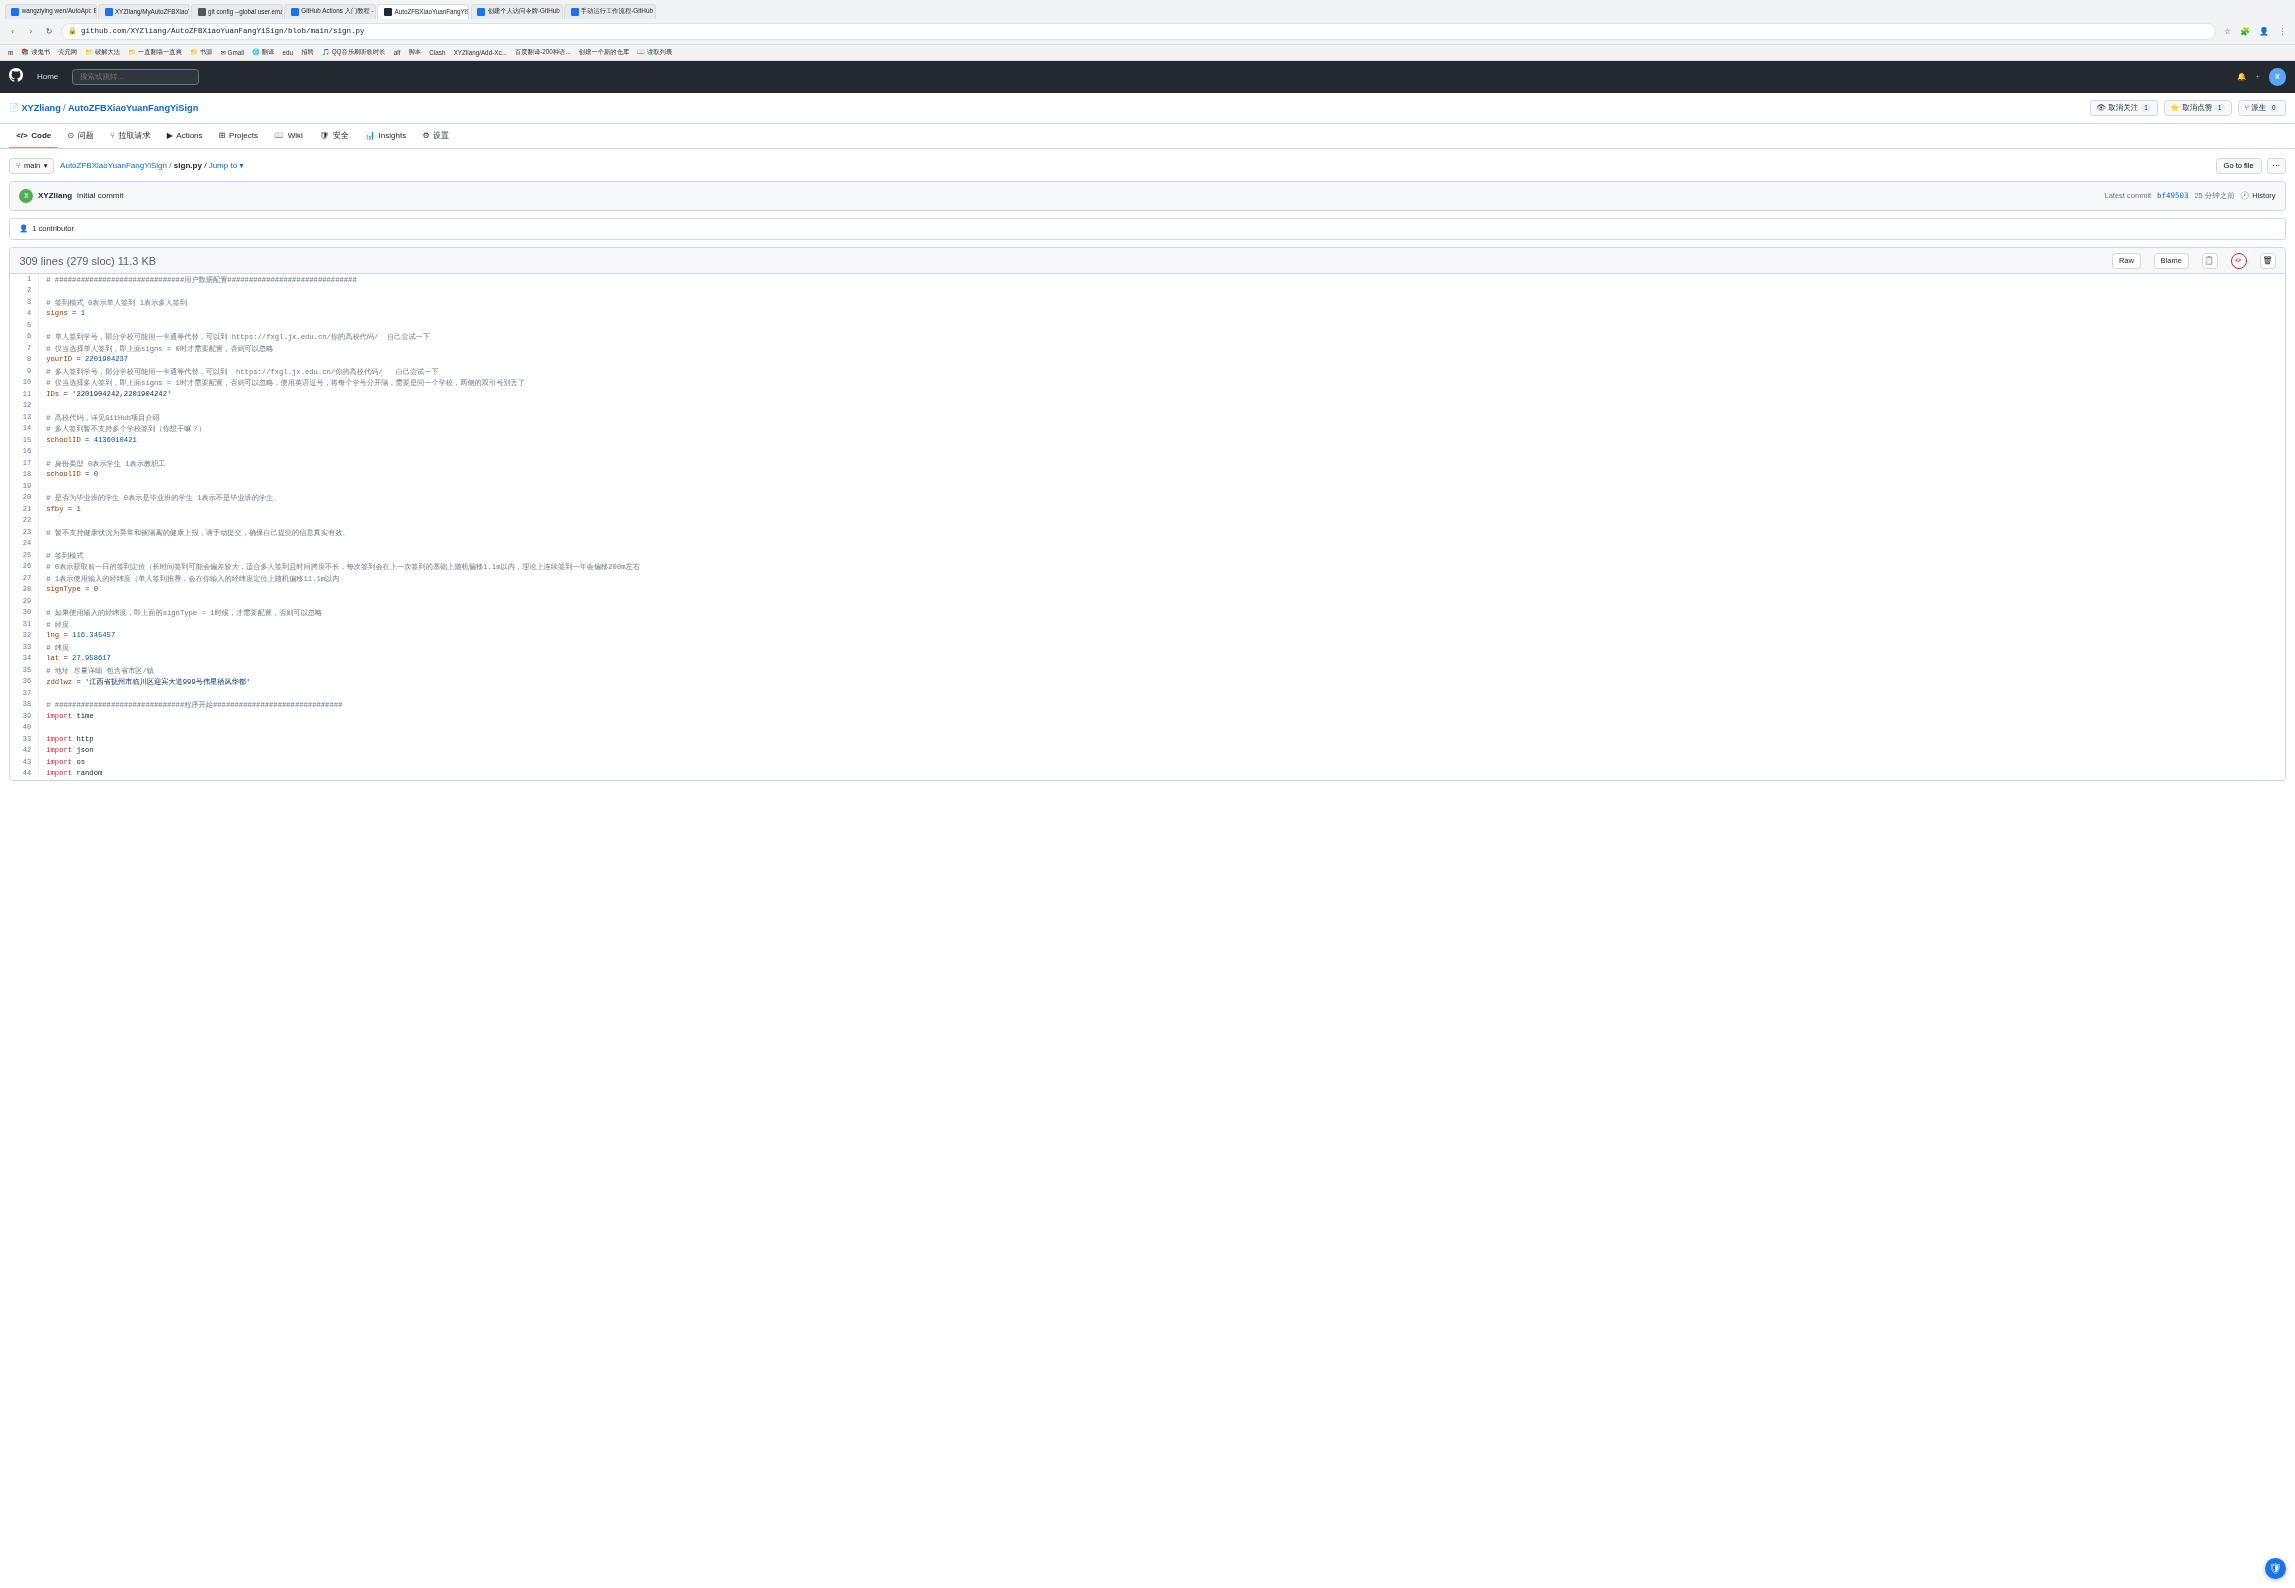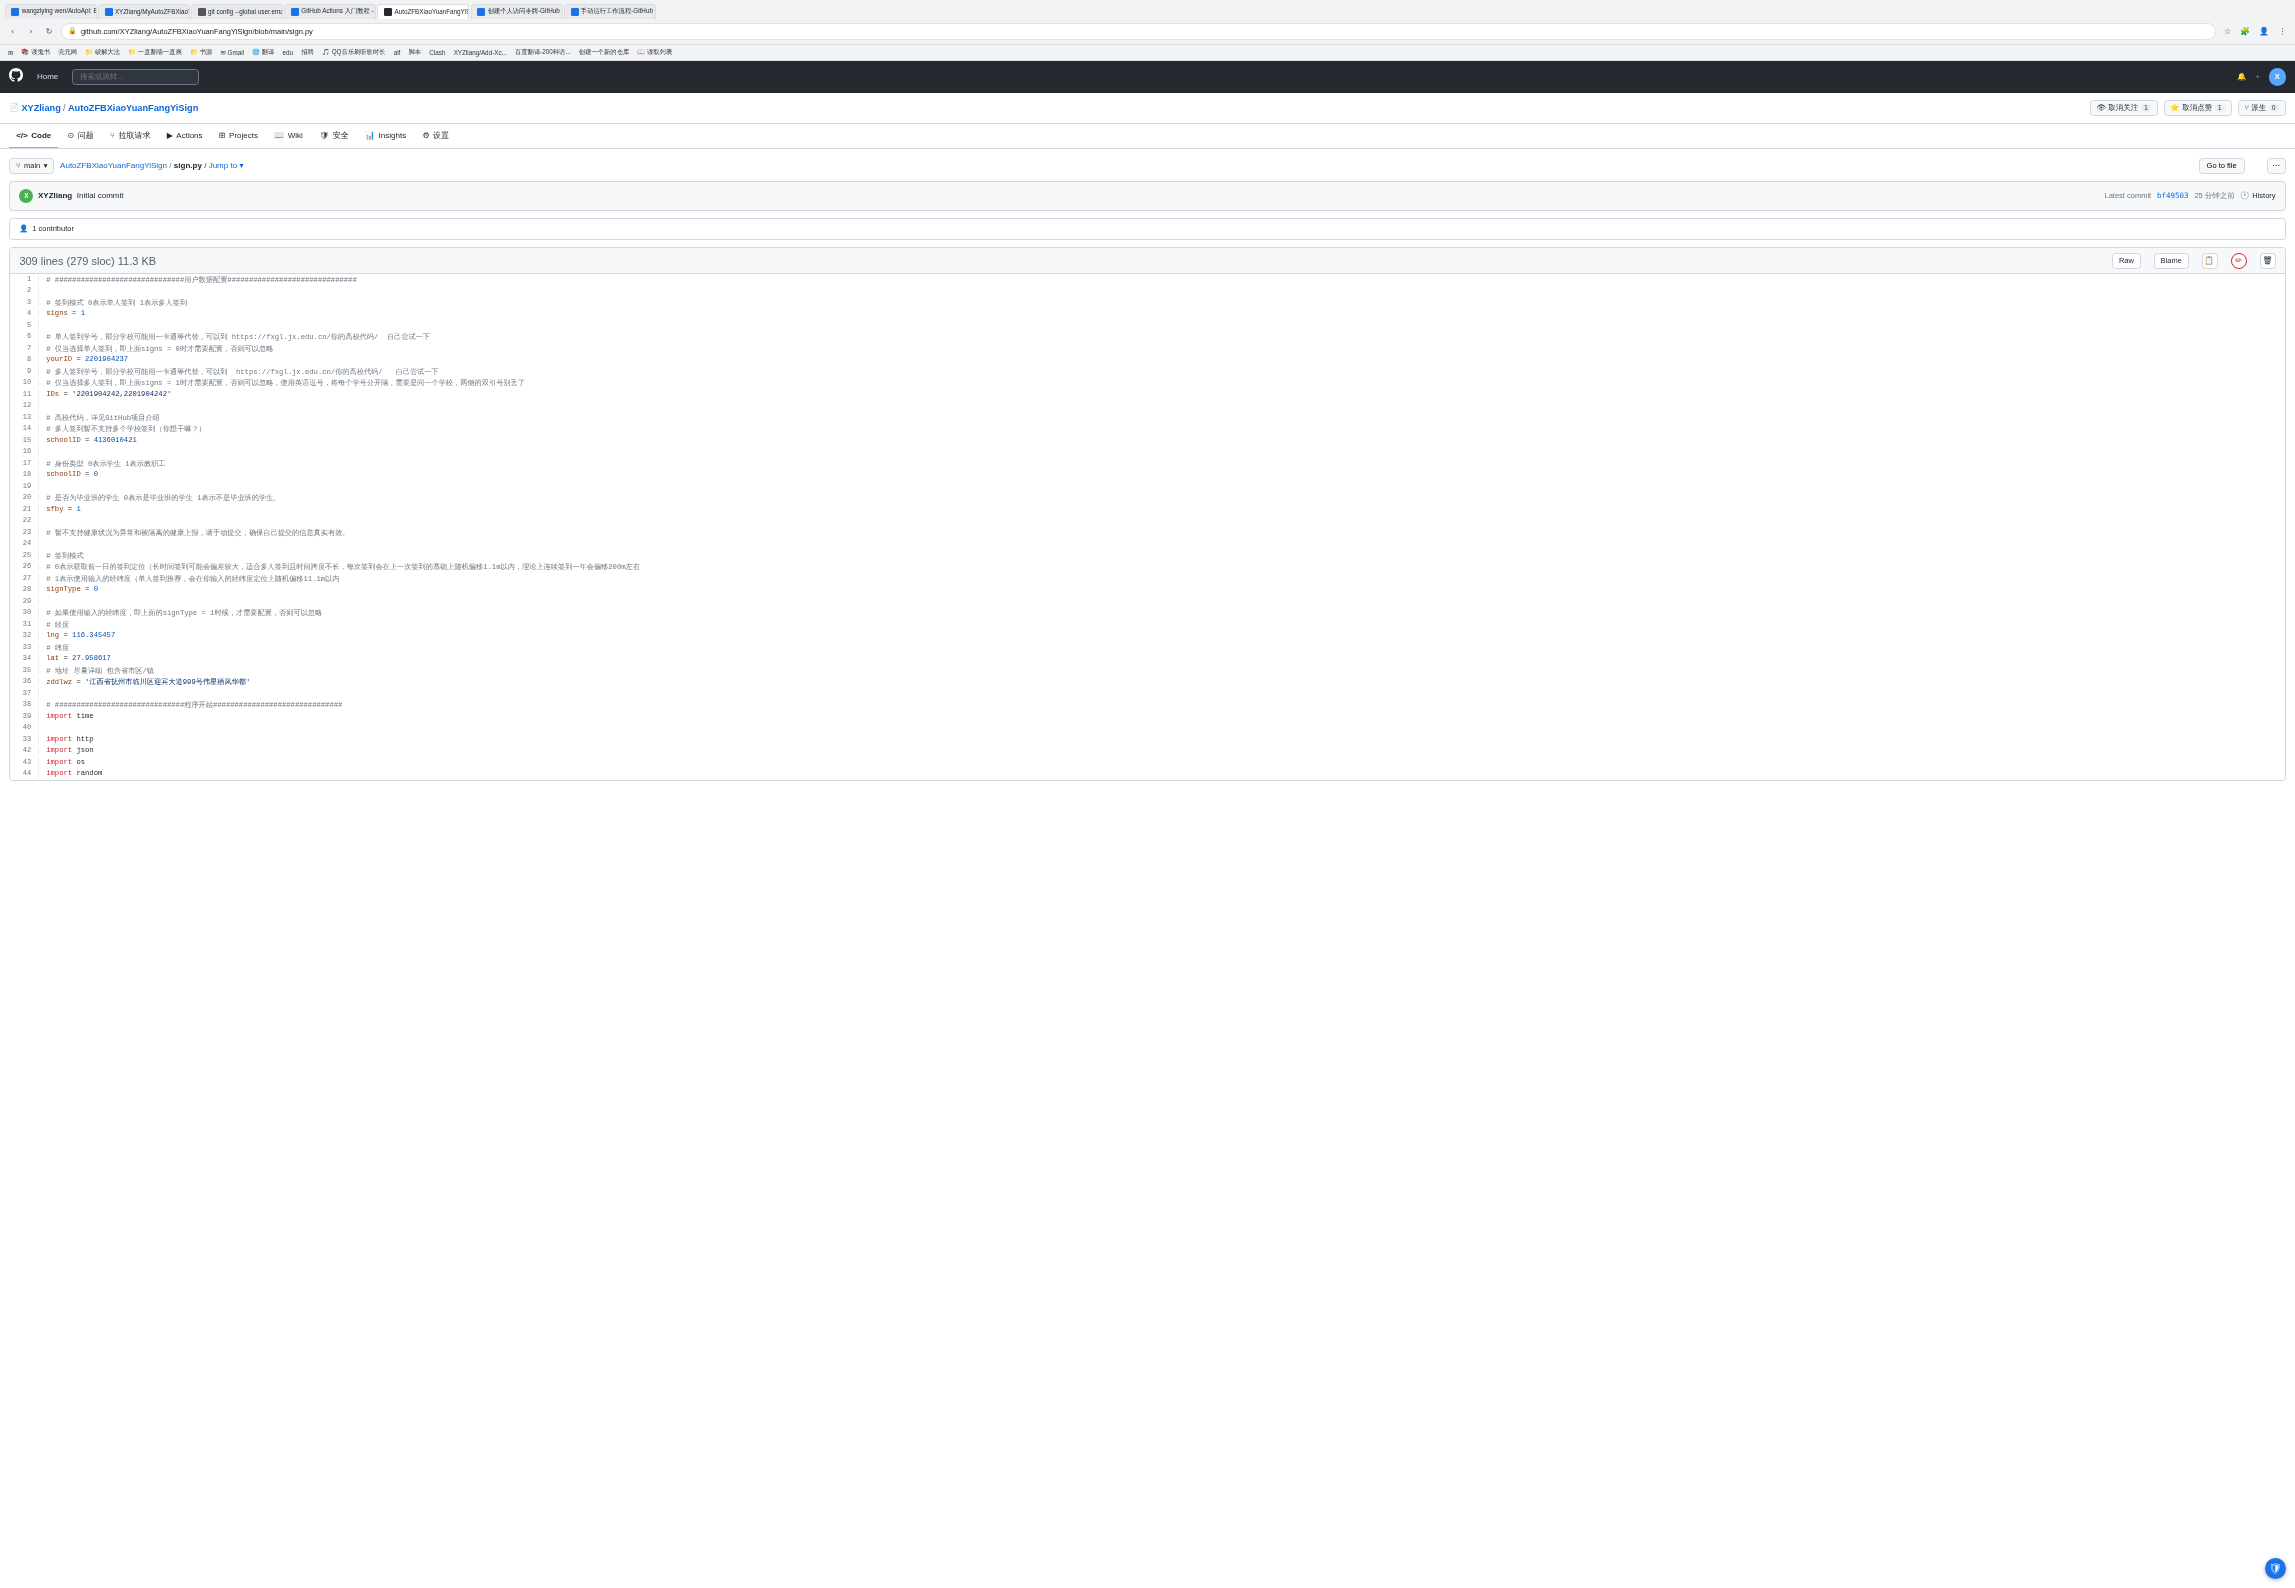--- a/index.html
+++ b/index.html
@@ -87,20 +87,21 @@
       gap: 3.5px;
       color: #333;
     }
     .address-bar .lock-icon {
       color: #5f6368;
       font-size: 7px;
     }
     .address-text {
       font-size: 7.5px;
       color: #202124;
+      font-family: Liberation Mono, monospace;
     }
     .toolbar-actions {
       display: flex;
       gap: 2.3px;
       align-items: center;
     }
     .toolbar-icon-btn {
       width: 16px;
       height: 16px;
       border-radius: 50%;
@@ -286,21 +287,21 @@
       align-items: center;
       gap: 2.3px;
       font-size: 8px;
     }
     .file-breadcrumb a { color: #0969da; text-decoration: none; }
     .file-breadcrumb .sep { color: #6e7781; }
     .file-breadcrumb .current { font-weight: 600; }
     .file-actions {
       display: flex;
       align-items: center;
-      gap: 22px;
+      gap: 5px;
       margin-left: 24px;
     }
     .goto-file-btn {
       border: 0.6px solid #d0d7de;
       border-radius: 3.5px;
       padding: 2.3px 7px;
       font-size: 7.5px;
       background: #f6f8fa;
       cursor: pointer;
     }

